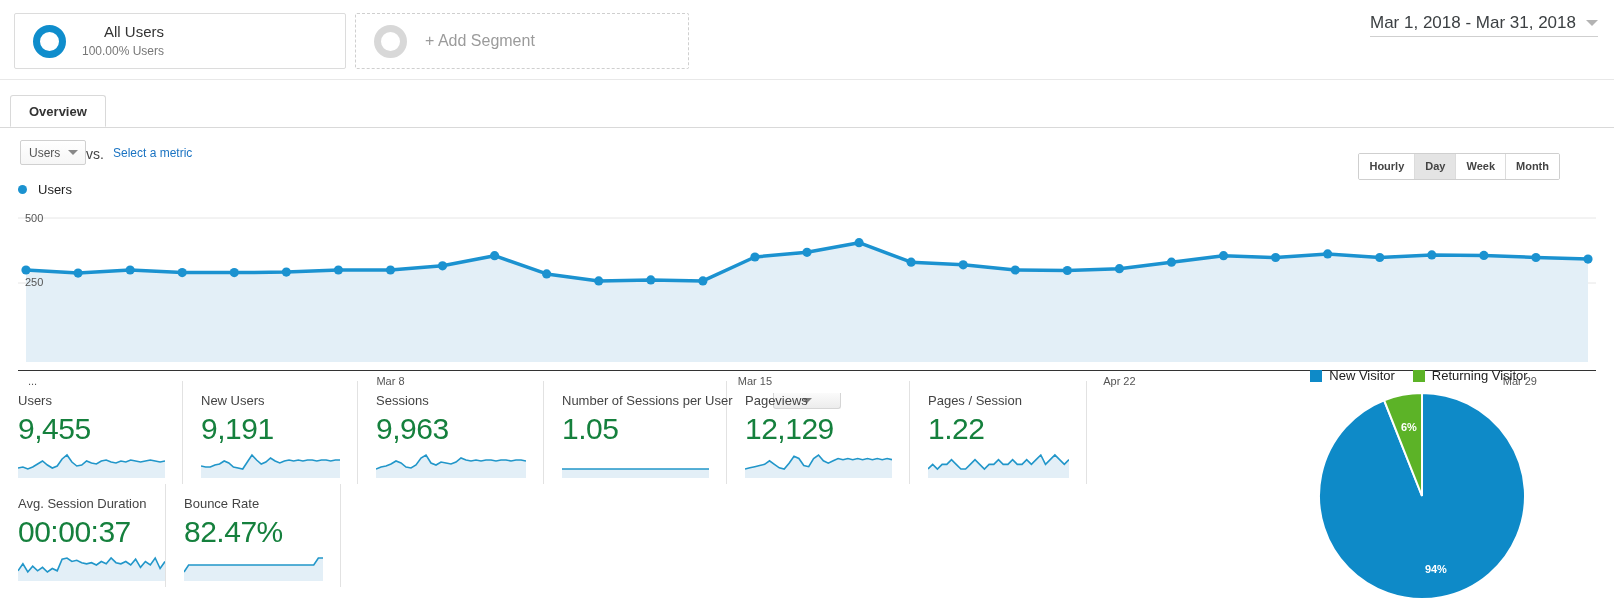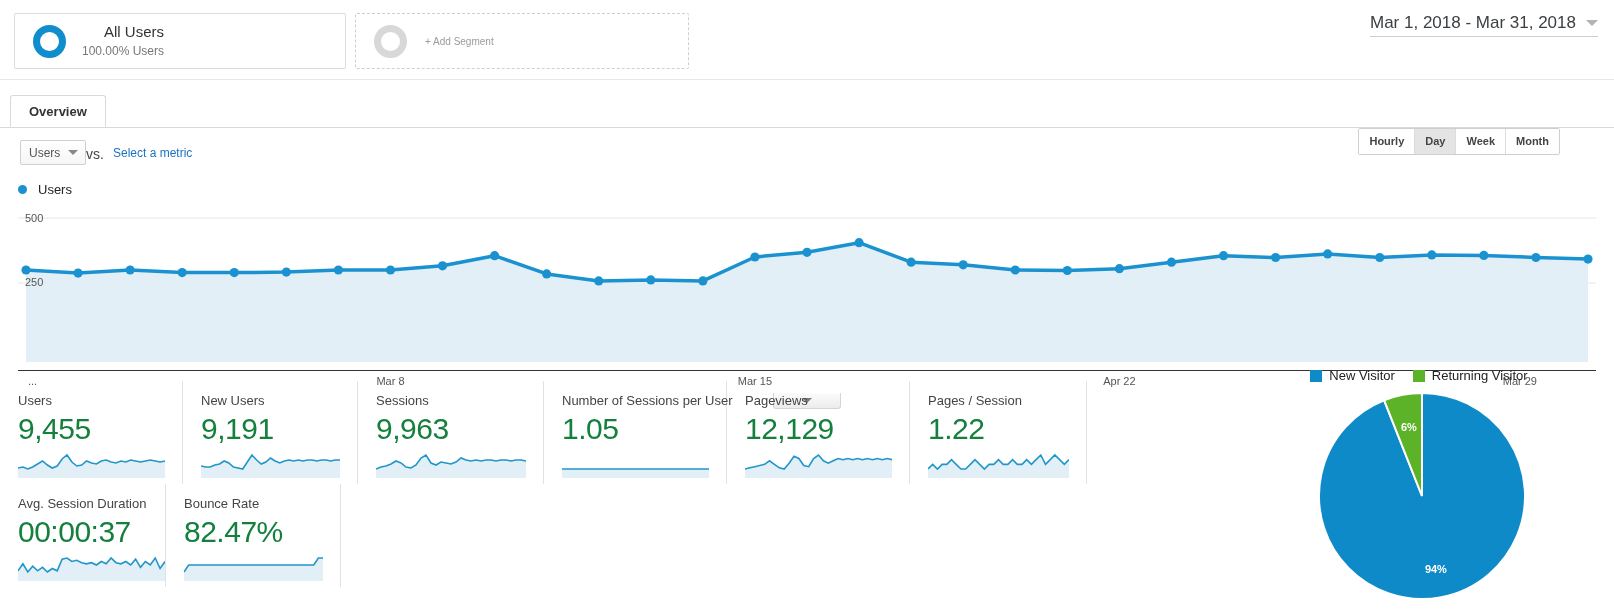--- a/index.html
+++ b/index.html
@@ -60,21 +60,21 @@
     font-weight: 400;
     text-align: right;
   }
   .seg-sub {
     font-size: 12px;
     color: #777;
     margin-top: 3px;
   }
   .seg-add-label {
     margin-left: 18px;
-    font-size: 10px;
+    font-size: 16px;
     color: #9b9b9b;
   }
   #date-range {
     position: absolute;
     right: 16px;
     top: 13px;
     display: flex;
     align-items: center;
     border-bottom: 1px solid #cfcfcf;
     padding-bottom: 3px;
@@ -154,21 +154,21 @@
   }
   #select-a-metric {
     position: absolute;
     left: 113px; top: 18px;
     font-size: 12px;
     color: #1a73c2;
     cursor: pointer;
   }
   #granularity {
     position: absolute;
-    right: 54px; top: 0;
+    right: 54px; top: 25px;
     display: flex;
     border: 1px solid #cfcfcf;
     border-radius: 2px;
     overflow: hidden;
     background: #fff;
   }
   .gran-btn {
     font-size: 11px;
     font-weight: bold;
     color: #444;

